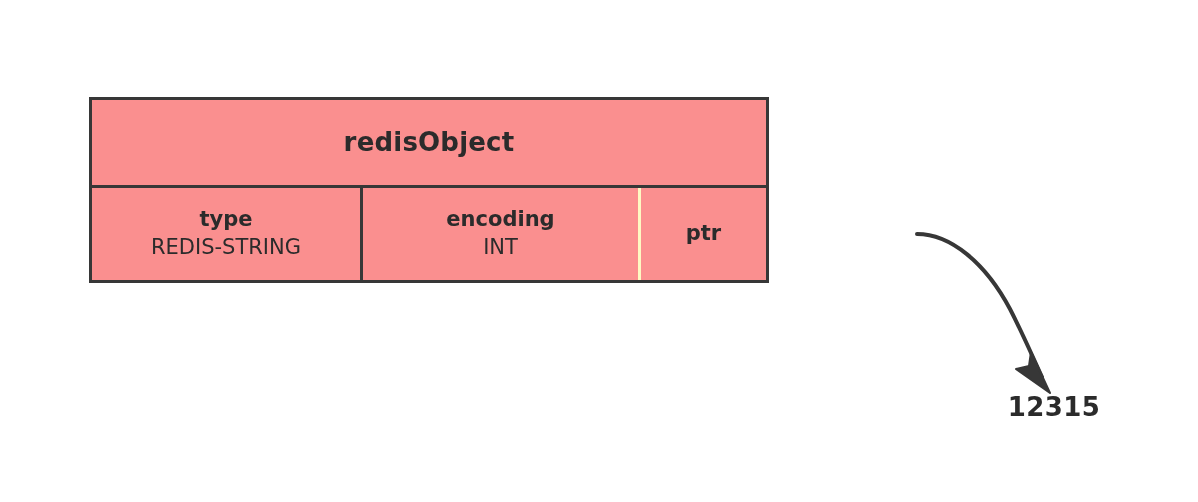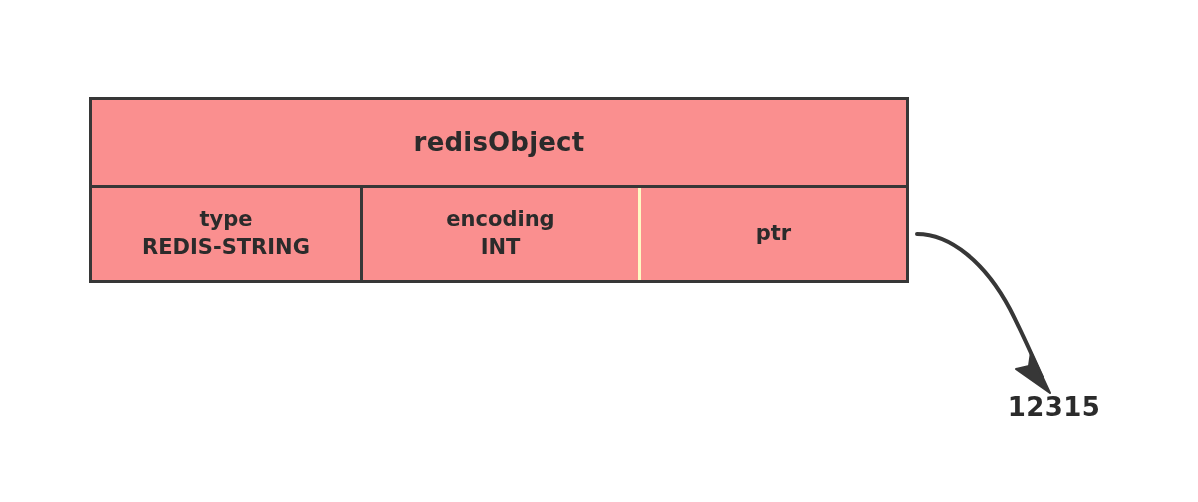--- a/index.html
+++ b/index.html
@@ -23,21 +23,21 @@
     top: 0;
     width: 1198px;
     height: 502px;
   }
 
   
   .struct-box {
     position: absolute;
     left: 89px;
     top: 97px;
-    width: 820px;
+    width: 680px;
     height: 186px;
     box-sizing: border-box;
     border: 3px solid #373737;
     background: #fa8f8f;
     display: flex;
     flex-direction: column;
   }
 
   .struct-header {
     flex: 0 0 88px;
@@ -77,21 +77,21 @@
   .field-cell.c2 { flex: 1 1 auto; }
 
   .field-name {
     font-size: 21px;
     font-weight: bold;
     line-height: 1.32;
     white-space: nowrap;
   }
   .field-value {
     font-size: 21px;
-    font-weight: bold;
+    font-weight: normal;
     line-height: 1.32;
     white-space: nowrap;
   }
   .field-value:empty { display: none; }
 
   
   #arrow-layer {
     position: absolute;
     left: 0;
     top: 0;

